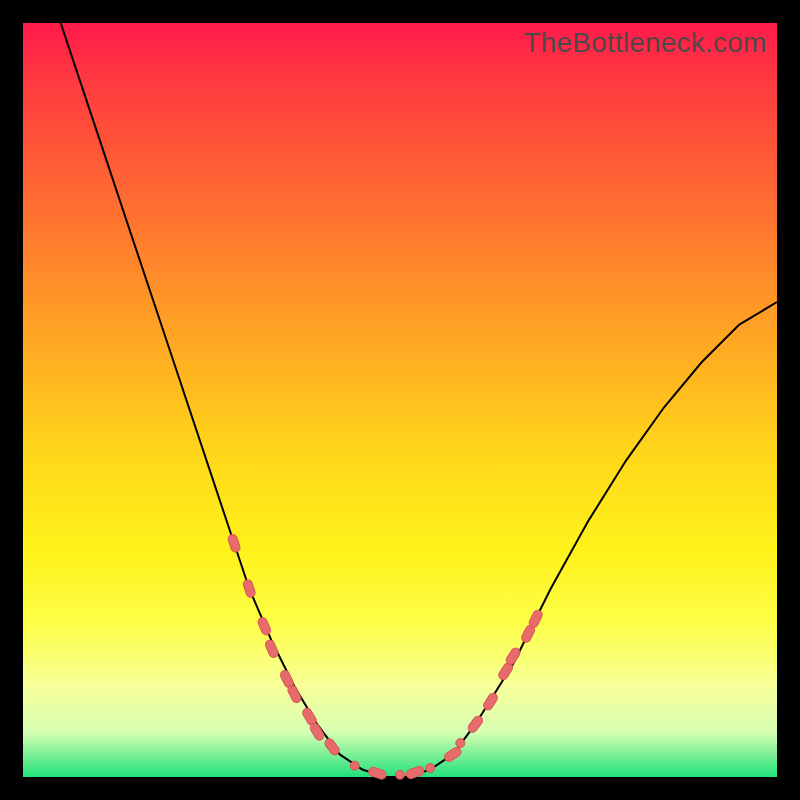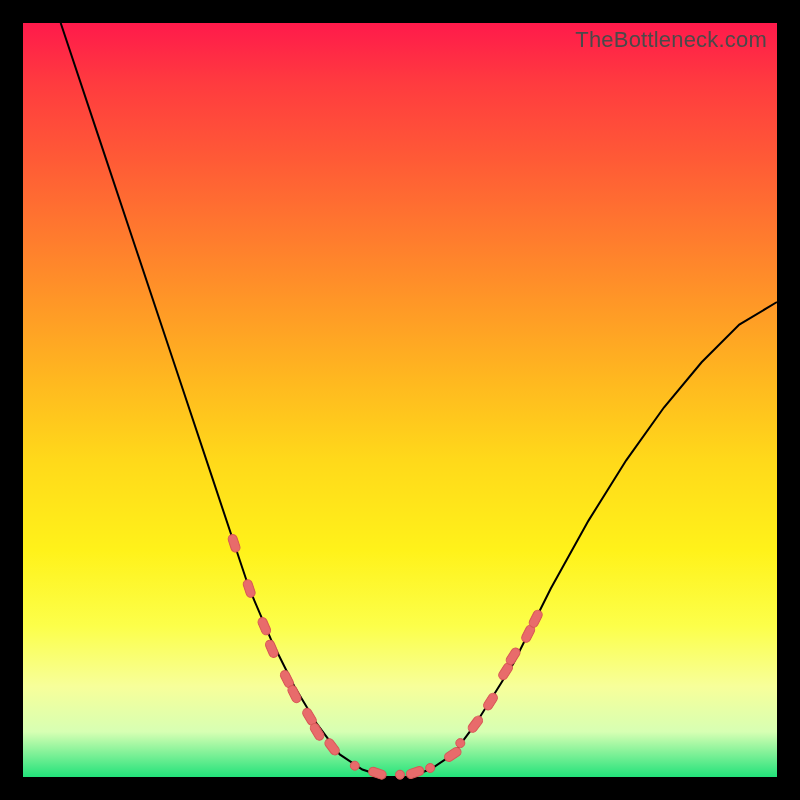--- a/index.html
+++ b/index.html
@@ -36,21 +36,21 @@
       #f7ff9a 88%,
       #d7ffb3 94%,
       #22e27a 100%
     );
   }
   .watermark {
     position: absolute;
     top: 4px;
     right: 10px;
     color: #4a4a4a;
-    font-size: 22px;
+    font-size: 28px;
     font-weight: 500;
     letter-spacing: 0.2px;
     user-select: none;
   }
   svg.curve {
     position: absolute;
     left: 0;
     top: 0;
     width: 754px;
     height: 754px;

